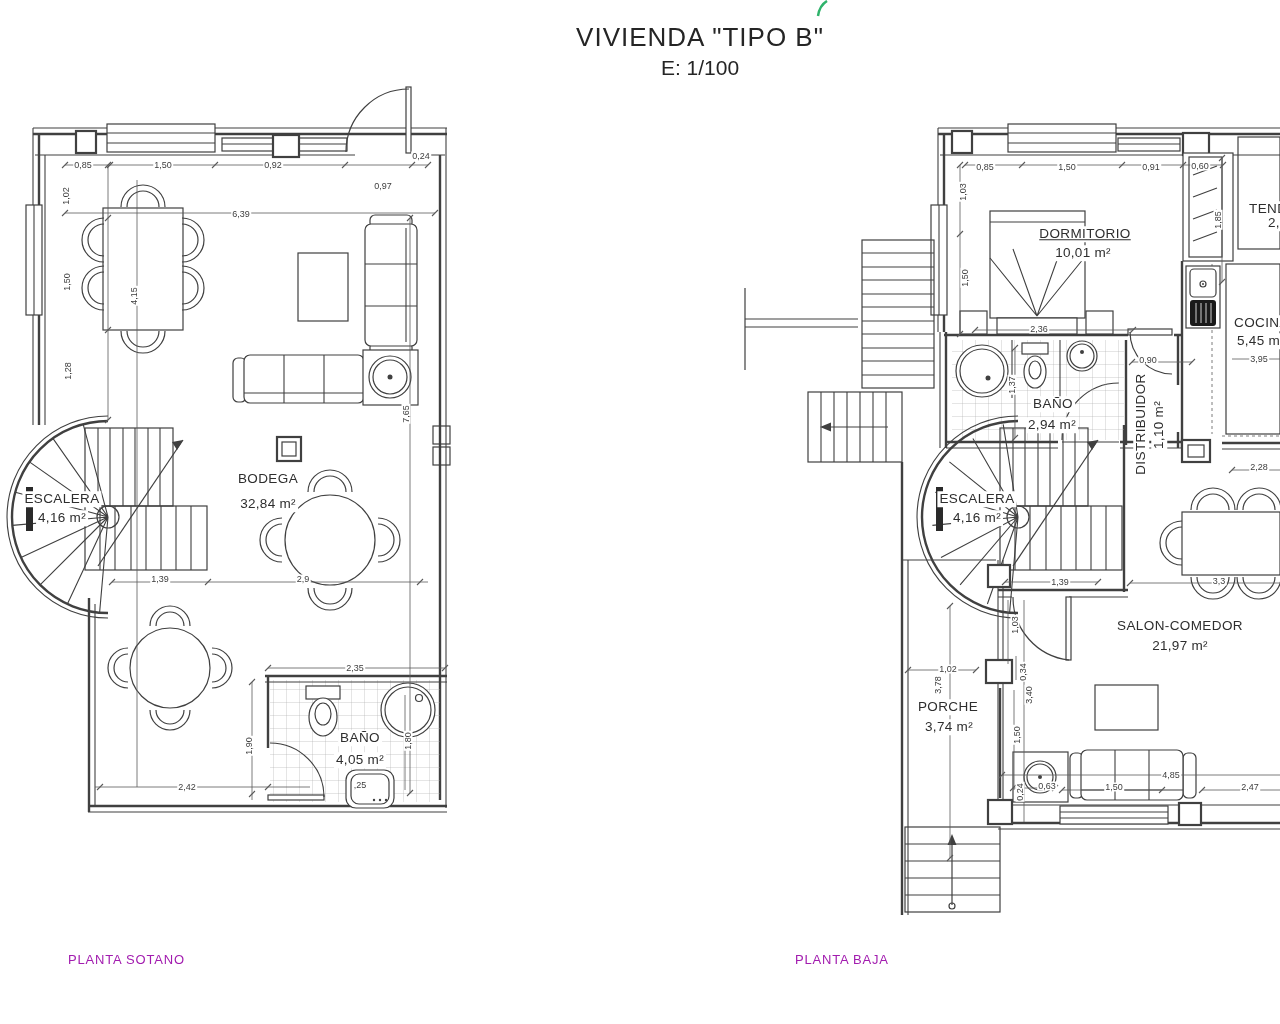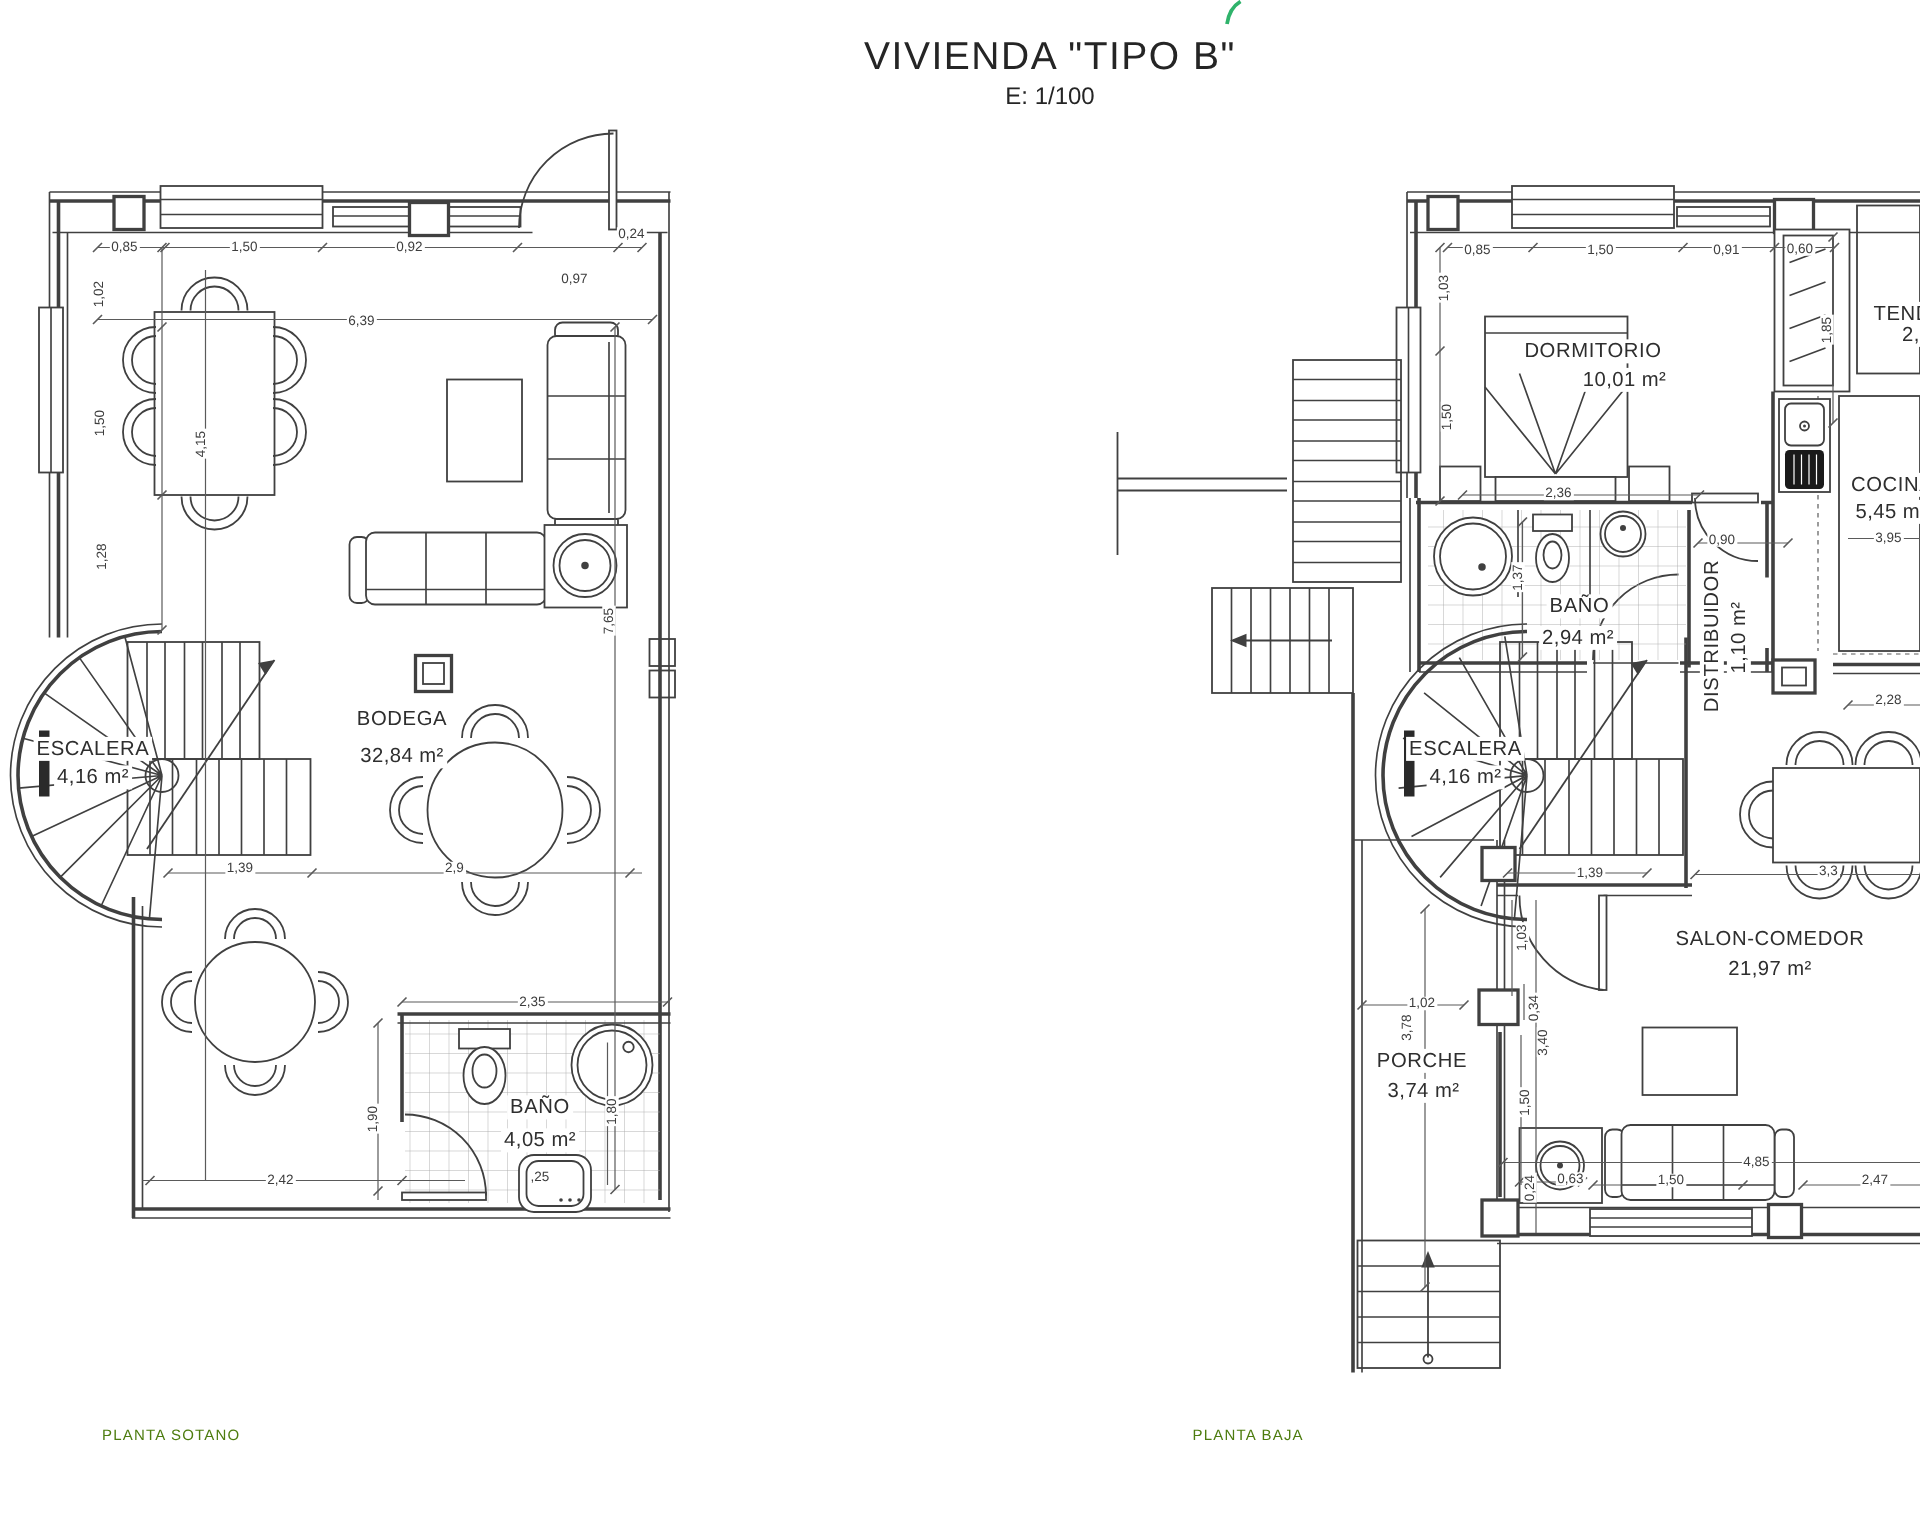--- a/index.html
+++ b/index.html
@@ -9,27 +9,27 @@
   .w  {stroke:#404040;stroke-width:2.4;fill:none;}
   .w1 {stroke:#404040;stroke-width:1.1;fill:none;}
   .f  {stroke:#404040;stroke-width:1.2;fill:#fff;}
   .fn {stroke:#404040;stroke-width:1.2;fill:none;}
   .f2 {stroke:#404040;stroke-width:2.2;fill:#fff;}
   .d  {stroke:#5a5a5a;stroke-width:0.8;fill:none;}
   .t  {stroke:#5a5a5a;stroke-width:1.1;fill:none;}
   .ah {fill:#404040;stroke:none;}
   #title{position:absolute;left:545px;top:22px;width:310px;text-align:center;color:#252525;}
   #title .t1{font-size:26px;letter-spacing:1px;}
-  #title .t2{font-size:16px;margin-top:3px;}
+  #title .t2{font-size:21px;margin-top:3px;}
   #labels{position:absolute;left:0;top:0;width:1280px;height:1024px;pointer-events:none;}
   .lbl{position:absolute;white-space:nowrap;color:#2e2e2e;background:#fff;line-height:1;}
   .room-name{font-size:13.5px;letter-spacing:.4px;padding:1px 2px;}
   .room-area{font-size:13.5px;letter-spacing:.3px;padding:1px 2px;}
   .dim-label{font-size:9px;color:#3d3d3d;padding:0 1px;}
-  .caption{position:absolute;font-size:10px;letter-spacing:.8px;color:#4d7c0f;}
+  .caption{position:absolute;font-size:13px;letter-spacing:.8px;color:#a21caf;}
 </style>
 </head>
 <body>
 
 <div id="canvas">
 
 <svg id="drawing" width="1280" height="1024" viewBox="0 0 1280 1024">
   <defs>
     <pattern id="tiles" width="13" height="13" patternUnits="userSpaceOnUse">
       <path d="M13,0 H0 V13" fill="none" stroke="#a8a8a8" stroke-width="0.6"></path>
@@ -346,21 +346,21 @@
       <span class="lbl dim-label" style="left: 134px; top: 296px; transform: translate(-50%, -50%) rotate(-90deg);">4,15</span>
       <span class="lbl dim-label" style="left: 406px; top: 414px; transform: translate(-50%, -50%) rotate(-90deg);">7,65</span>
       <span class="lbl dim-label" style="left: 160px; top: 579px; transform: translate(-50%, -50%);">1,39</span>
       <span class="lbl dim-label" style="left: 303px; top: 579px; transform: translate(-50%, -50%);">2,9</span>
       <span class="lbl dim-label" style="left: 187px; top: 787px; transform: translate(-50%, -50%);">2,42</span>
       <span class="lbl dim-label" style="left: 355px; top: 668px; transform: translate(-50%, -50%);">2,35</span>
       <span class="lbl dim-label" style="left: 249px; top: 746px; transform: translate(-50%, -50%) rotate(-90deg);">1,90</span>
       <span class="lbl dim-label" style="left: 408px; top: 741px; transform: translate(-50%, -50%) rotate(-90deg);">1,80</span>
       <span class="lbl dim-label" style="left: 360px; top: 785px; transform: translate(-50%, -50%);">,25</span>
       <div class="caption" style="left: 795px; top: 952px;">PLANTA BAJA</div>
-      <span class="lbl room-name" style="left: 1062px; top: 234px; transform: translate(-50%, -50%);">DORMITORIO</span>
+      <span class="lbl room-name" style="left: 1085px; top: 234px; transform: translate(-50%, -50%); text-decoration: underline;">DORMITORIO</span>
       <span class="lbl room-area" style="left: 1083px; top: 253px; transform: translate(-50%, -50%);">10,01 m²</span>
       <span class="lbl room-name" style="left: 1053px; top: 404px; transform: translate(-50%, -50%);">BAÑO</span>
       <span class="lbl room-area" style="left: 1052px; top: 425px; transform: translate(-50%, -50%);">2,94 m²</span>
       <span class="lbl room-name" style="left: 1141px; top: 424px; transform: translate(-50%, -50%) rotate(-90deg);">DISTRIBUIDOR</span>
       <span class="lbl room-area" style="left: 1159px; top: 425px; transform: translate(-50%, -50%) rotate(-90deg);">1,10 m²</span>
       <span class="lbl room-name" style="left: 1232px; top: 323px; transform: translateY(-50%);">COCINA</span>
       <span class="lbl room-area" style="left: 1235px; top: 341px; transform: translateY(-50%);">5,45 m²</span>
       <span class="lbl room-name" style="left: 1247px; top: 209px; transform: translateY(-50%);">TENDEDERO</span>
       <span class="lbl room-area" style="left: 1266px; top: 223px; transform: translateY(-50%);">2,</span>
       <span class="lbl room-name" style="left: 977px; top: 499px; transform: translate(-50%, -50%);">ESCALERA</span>

